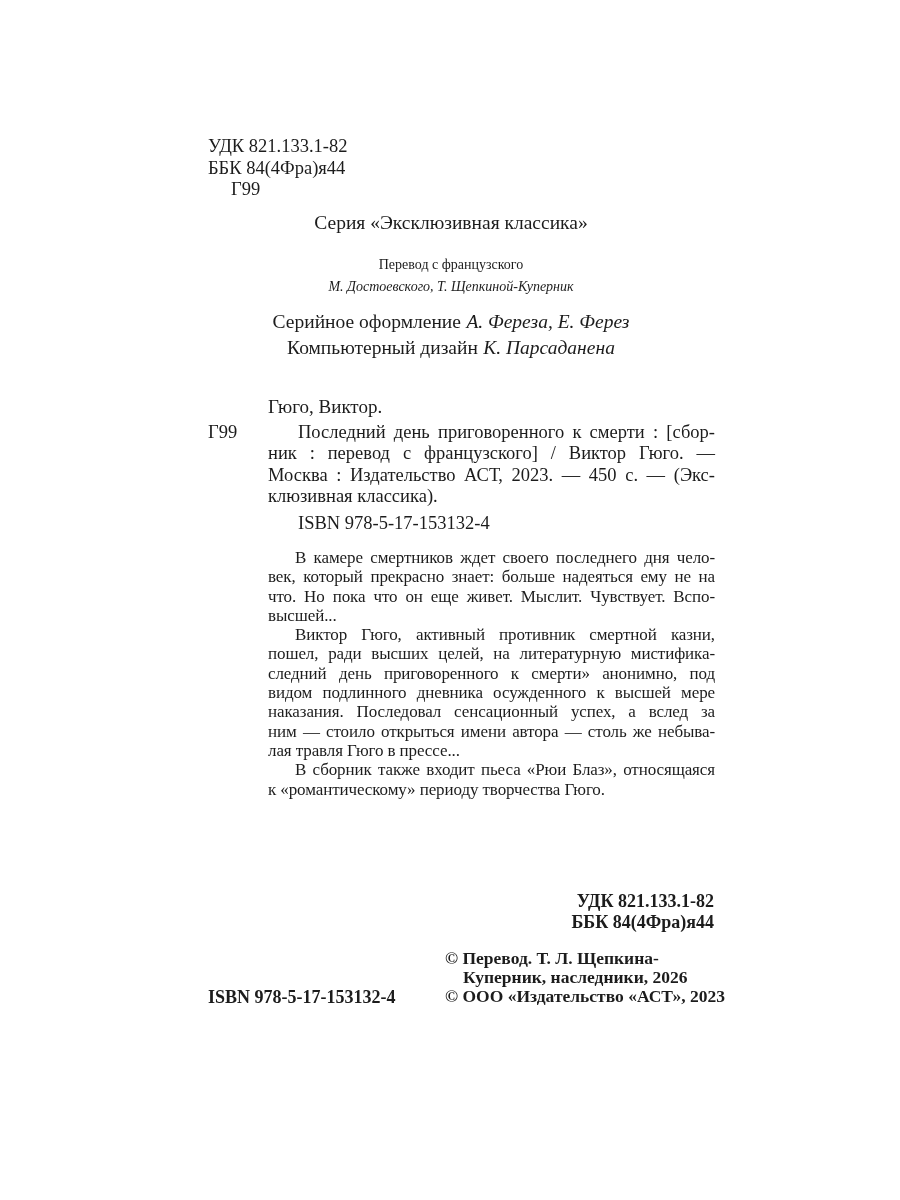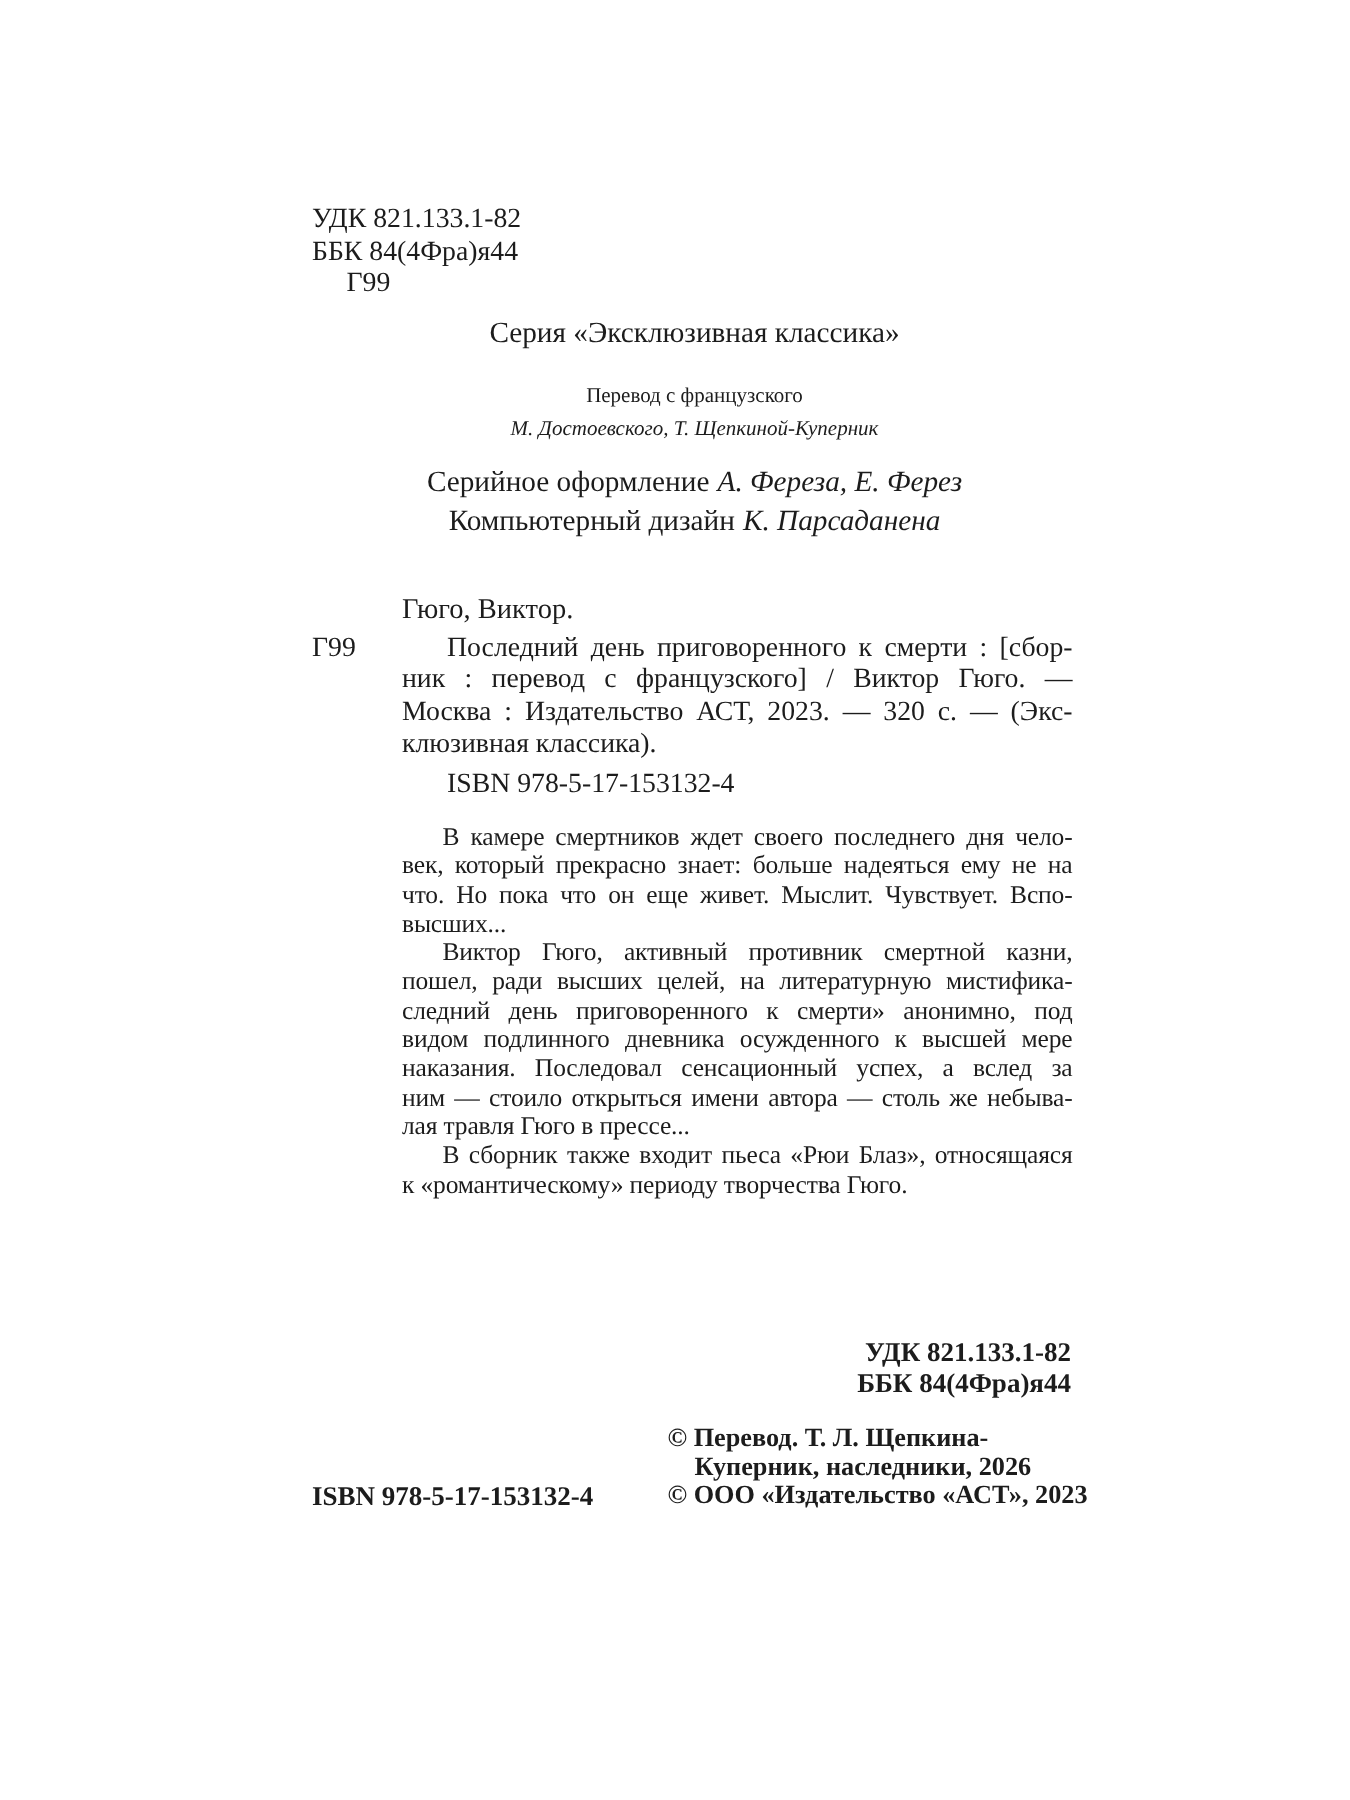--- a/index.html
+++ b/index.html
@@ -11,21 +11,21 @@
     color:#1c1c1c;
     overflow:hidden;
   }
   .abs{position:absolute;}
 
   
   .codes-top{left:208px;top:136px;font-size:18.5px;line-height:21.5px;}
   .codes-top .author-code{padding-left:23px;}
 
   
-  .center-block{left:208px;width:510px;text-align:center;}
+  .center-block{left:196px;width:510px;text-align:center;}
   .series{top:212px;font-size:19.5px;}
   .translation{top:254px;font-size:14px;line-height:21.5px;}
   .credits{top:309px;font-size:19.5px;line-height:25.5px;}
   .credits .name,.translation .names{font-style:italic;}
   .credits .name{margin-left:0.28em;}
 
   
   .biblio{left:268px;top:396px;width:447px;font-size:18.5px;line-height:21.6px;}
   .biblio .author{font-weight:normal;font-size:19px;margin-bottom:4px;}
   .biblio .hang-code{position:absolute;left:-60px;top:26px;}
@@ -68,33 +68,33 @@
     <div><span>Серийное оформление</span><span class="name">А. Фереза, Е. Ферез</span></div>
     <div><span>Компьютерный дизайн</span><span class="name">К. Парсаданена</span></div>
   </div>
 
   <div class="abs biblio">
     <div class="author">Гюго, Виктор.</div>
     <div class="hang-code">Г99</div>
     <div>
         <div class="tline jl ind">Последний день приговоренного к смерти : [сбор-</div>
         <div class="tline jl">ник : перевод с французского] / Виктор Гюго. —</div>
-        <div class="tline jl">Москва : Издательство АСТ, 2023. — 320 с. — (Экс-</div>
+        <div class="tline jl">Москва : Издательство АСТ, 2023. — 450 с. — (Экс-</div>
         <div class="tline">клюзивная классика).</div>
       </div>
   </div>
 
   <div class="abs isbn-mid">ISBN 978-5-17-153132-4</div>
 
   <div class="abs annotation">
       <div class="para">
         <div class="tline jl ind">В камере смертников ждет своего последнего дня чело-</div>
         <div class="tline jl">век, который прекрасно знает: больше надеяться ему не на</div>
         <div class="tline jl">что. Но пока что он еще живет. Мыслит. Чувствует. Вспо-</div>
-        <div class="tline">высших...</div>
+        <div class="tline">высшей...</div>
       </div>
       <div class="para">
         <div class="tline jl ind">Виктор Гюго, активный противник смертной казни,</div>
         <div class="tline jl">пошел, ради высших целей, на литературную мистифика-</div>
         <div class="tline jl">следний день приговоренного к смерти» анонимно, под</div>
         <div class="tline jl">видом подлинного дневника осужденного к высшей мере</div>
         <div class="tline jl">наказания. Последовал сенсационный успех, а вслед за</div>
         <div class="tline jl">ним — стоило открыться имени автора — столь же небыва-</div>
         <div class="tline">лая травля Гюго в прессе...</div>
       </div>

